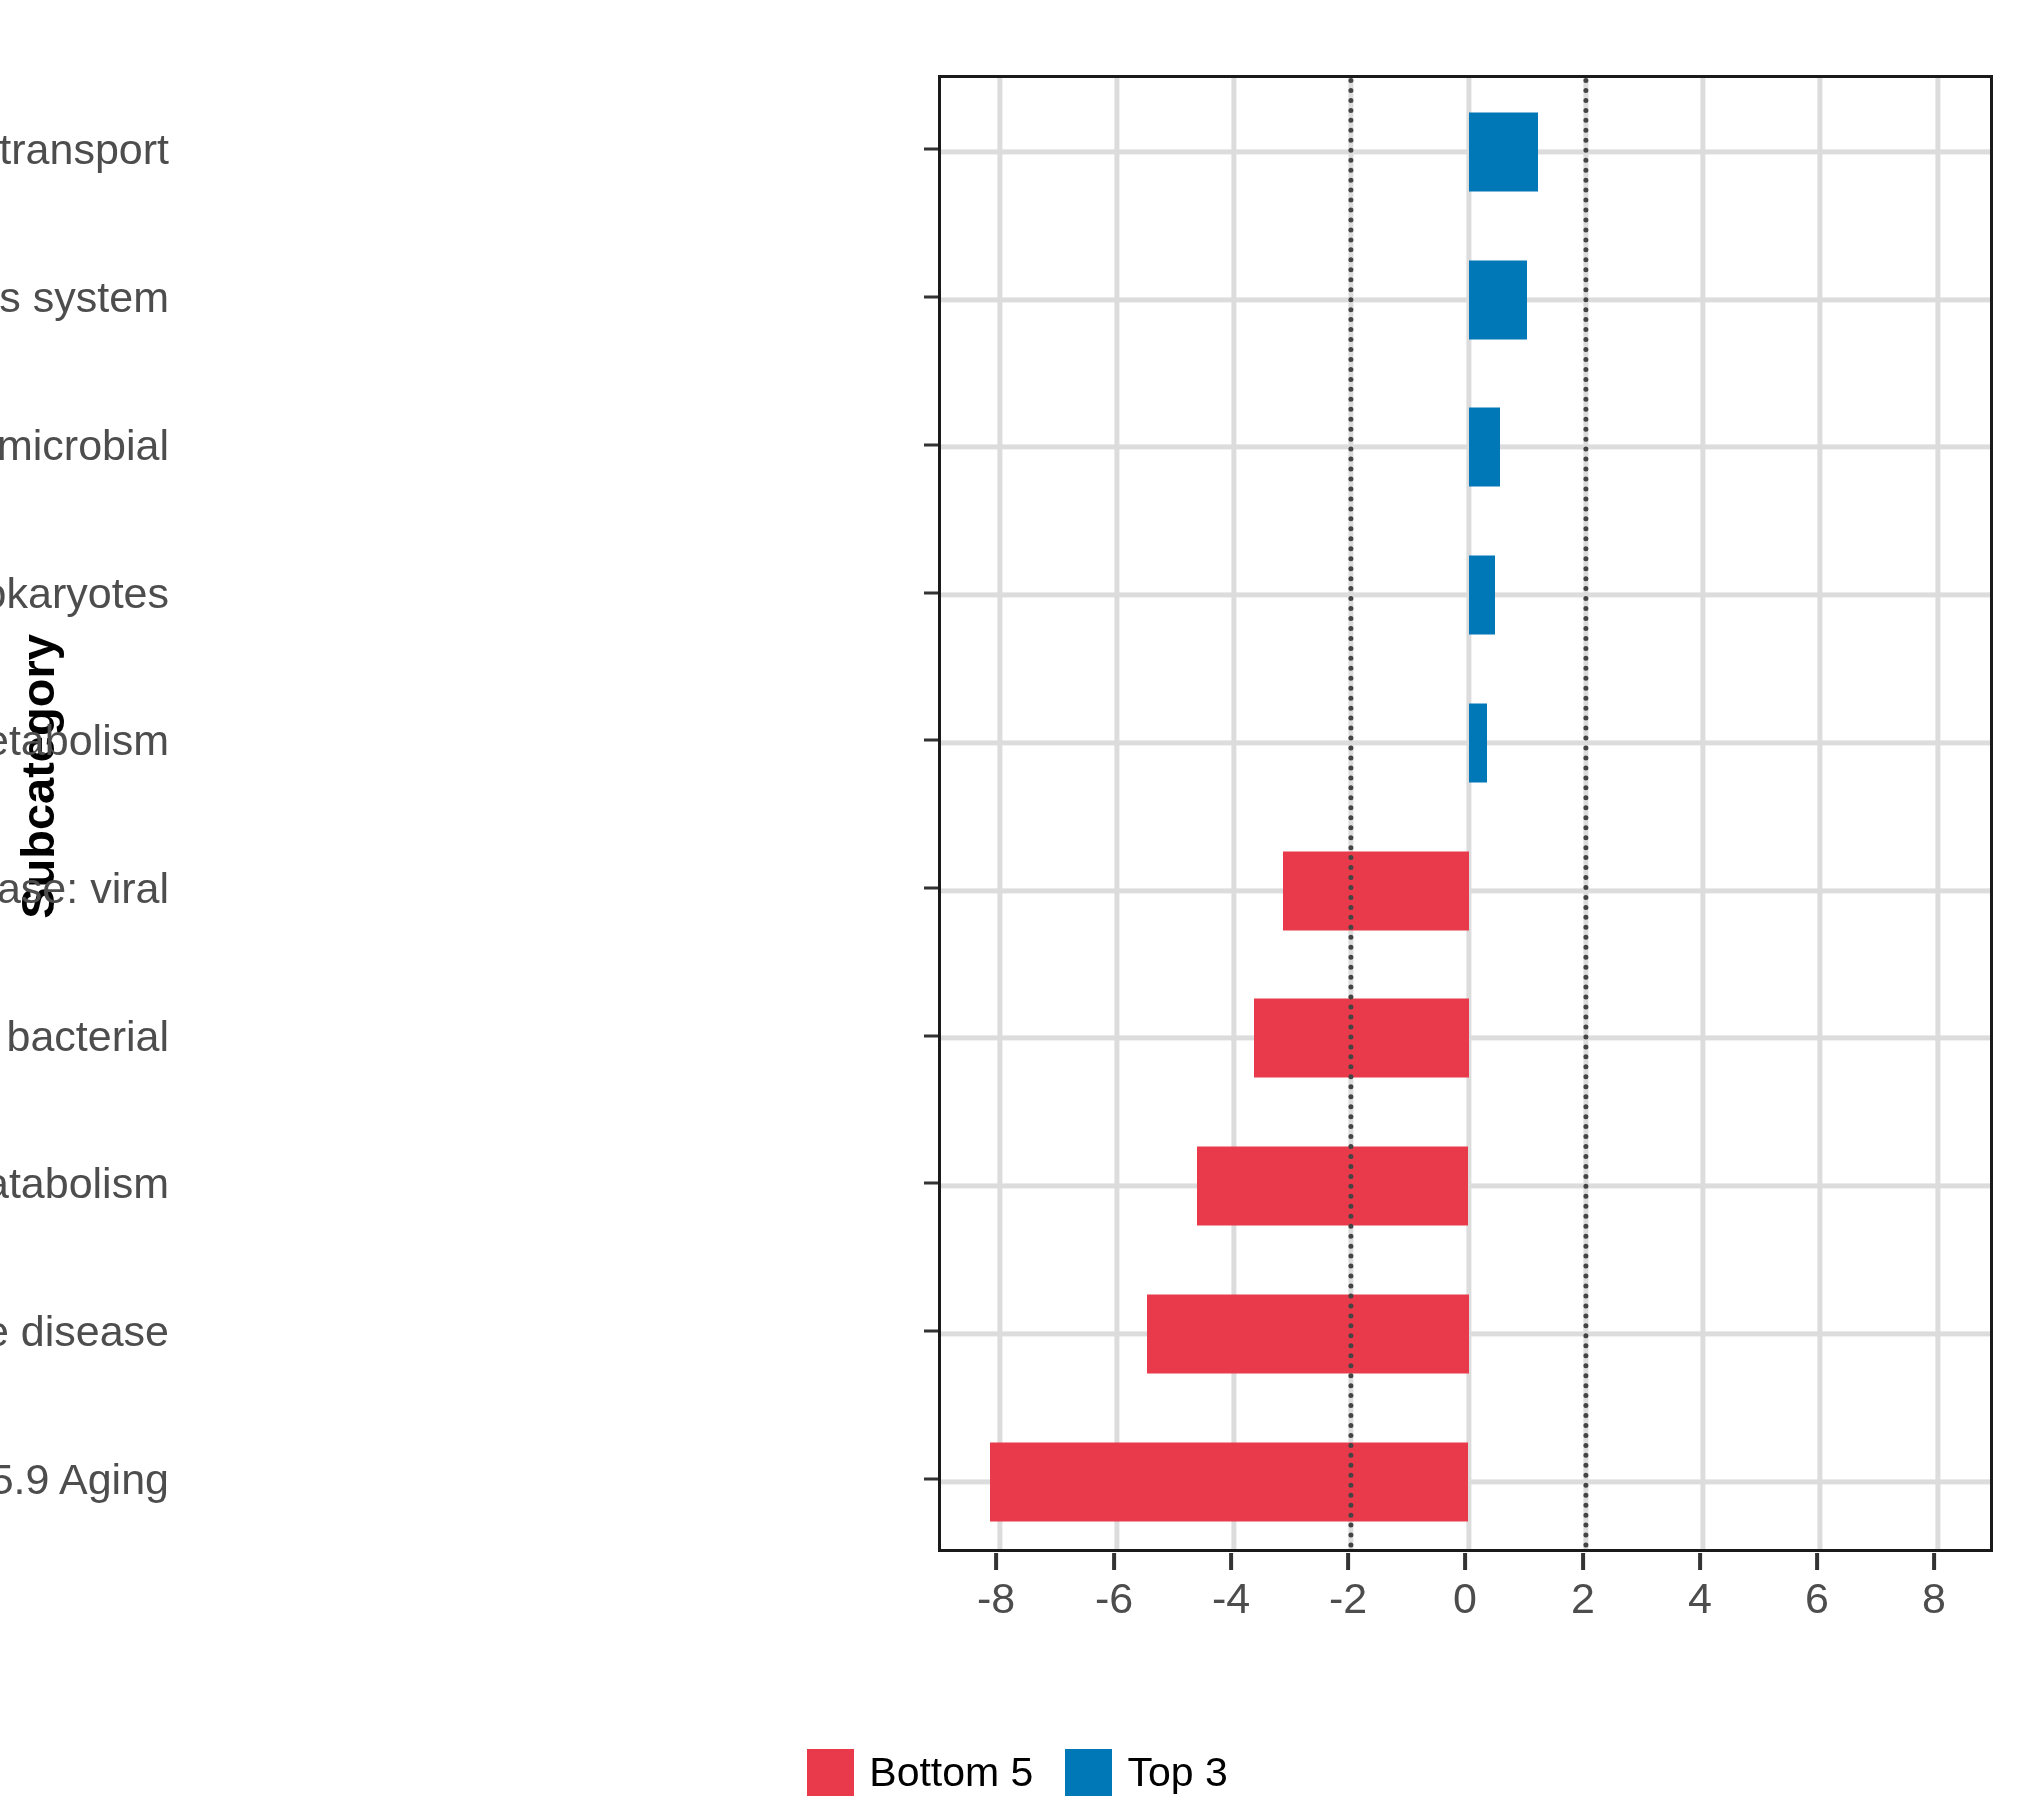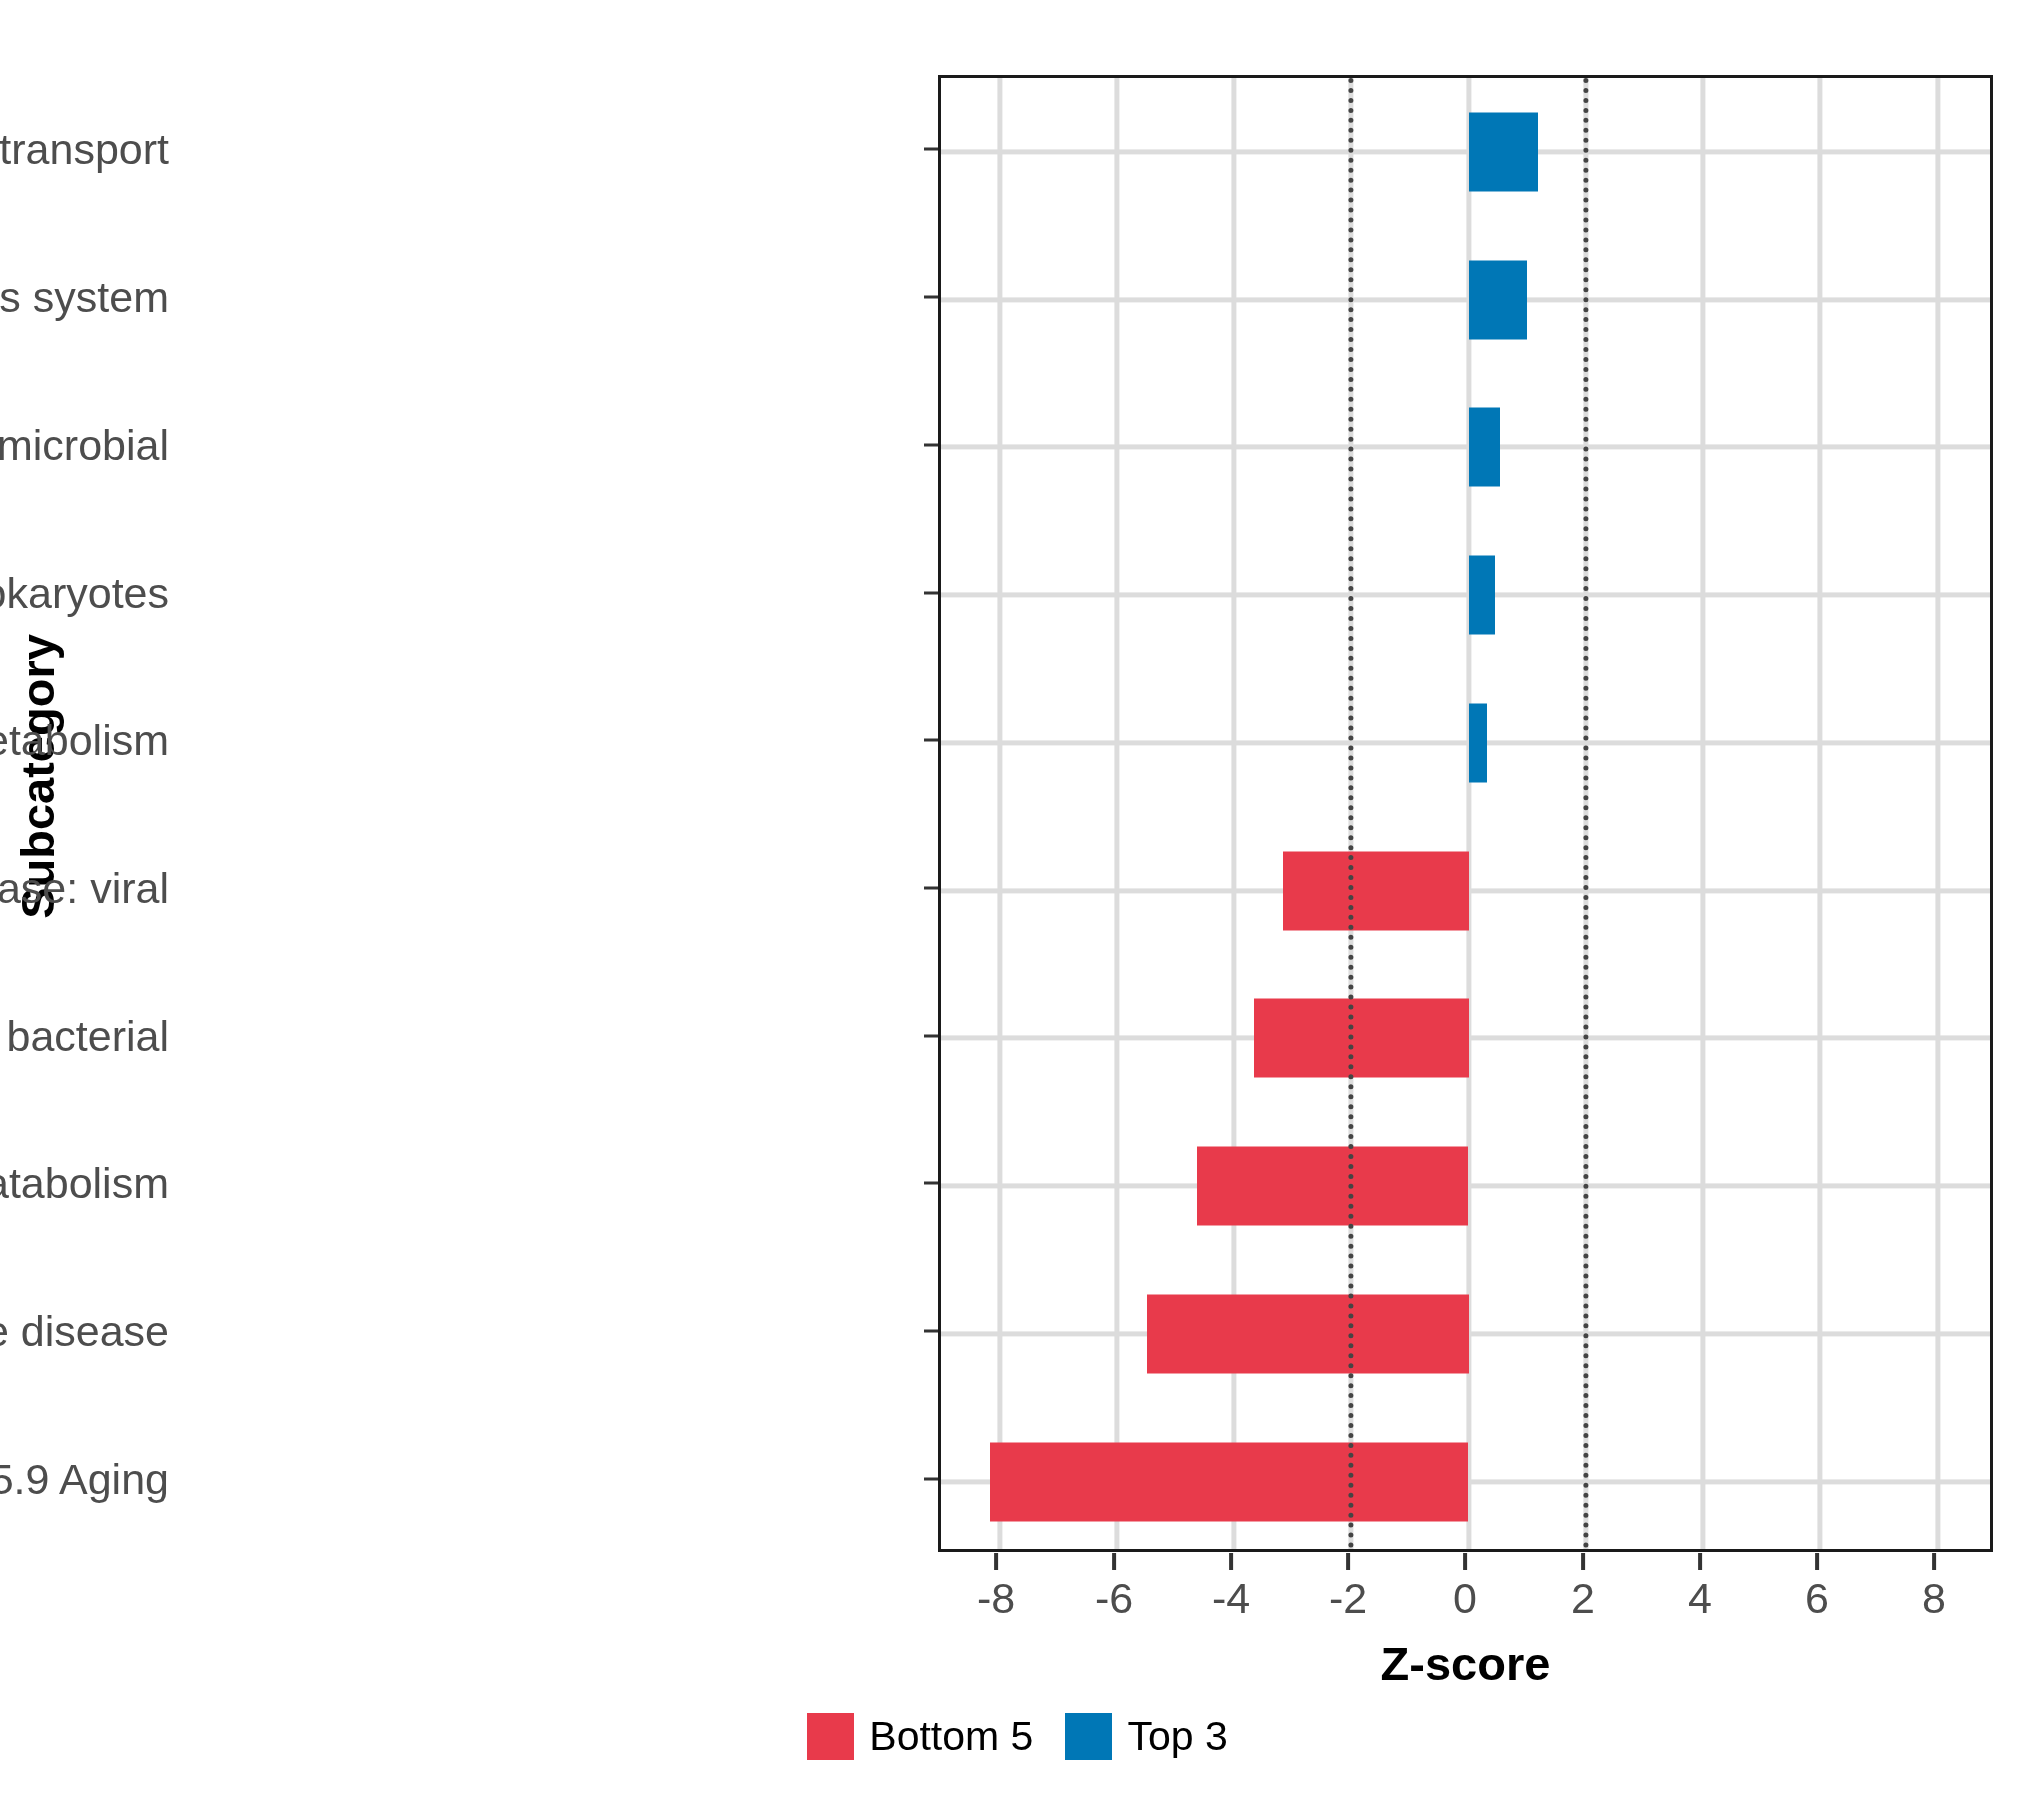--- a/index.html
+++ b/index.html
@@ -147,20 +147,21 @@
     top: 1713px;
     display: flex;
     justify-content: center;
     align-items: center;
     gap: 32px;
   }
   .legend-item {
     display: flex;
     align-items: center;
     gap: 15px;
+    margin-top: 36px;
   }
   .legend-swatch {
     width: 47px;
     height: 47px;
   }
   .legend-label {
     font-size: 41px;
     color: #000000;
     white-space: nowrap;
   }
@@ -251,21 +252,20 @@
       <div class="x-tick-mark" style="left: 1583px;"></div>
       <div class="x-tick-label" style="left: 1583px;">2</div>
       <div class="x-tick-mark" style="left: 1700px;"></div>
       <div class="x-tick-label" style="left: 1700px;">4</div>
       <div class="x-tick-mark" style="left: 1817px;"></div>
       <div class="x-tick-label" style="left: 1817px;">6</div>
       <div class="x-tick-mark" style="left: 1934px;"></div>
       <div class="x-tick-label" style="left: 1934px;">8</div>
     </div>
 
-  <div id="x-axis-title">Z-score</div>
 
   <div id="legend">
       <div class="legend-item">
         <div class="legend-swatch" style="background: rgb(232, 58, 75);"></div>
         <div class="legend-label">Bottom 5</div>
       </div>
       <div class="legend-item">
         <div class="legend-swatch" style="background: rgb(0, 119, 182);"></div>
         <div class="legend-label">Top 3</div>
       </div>

